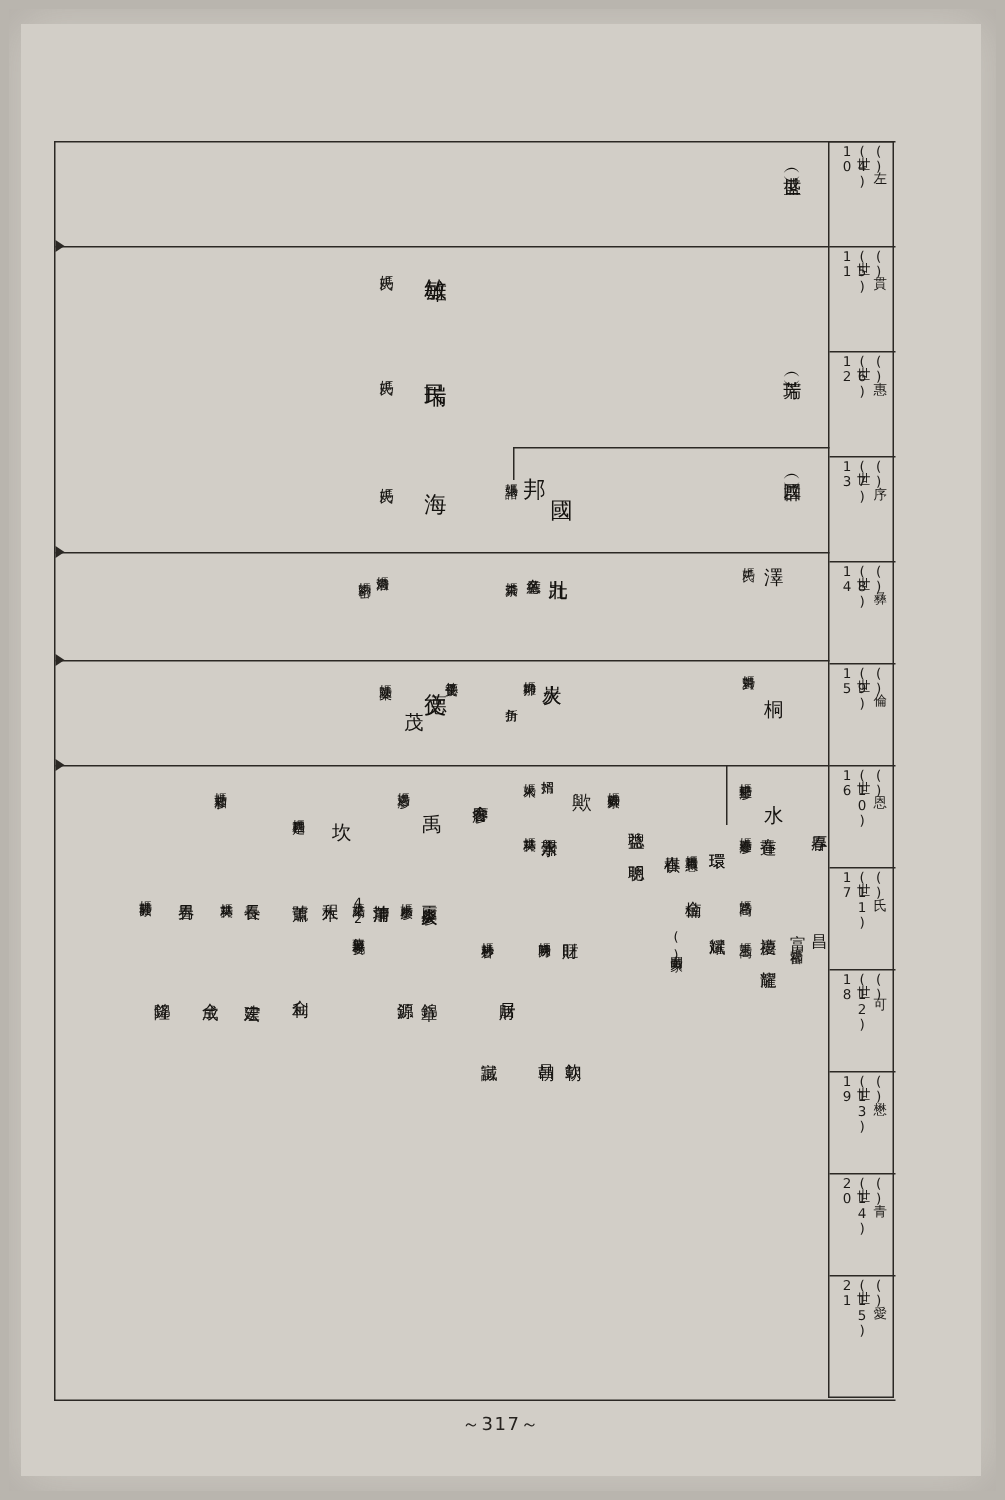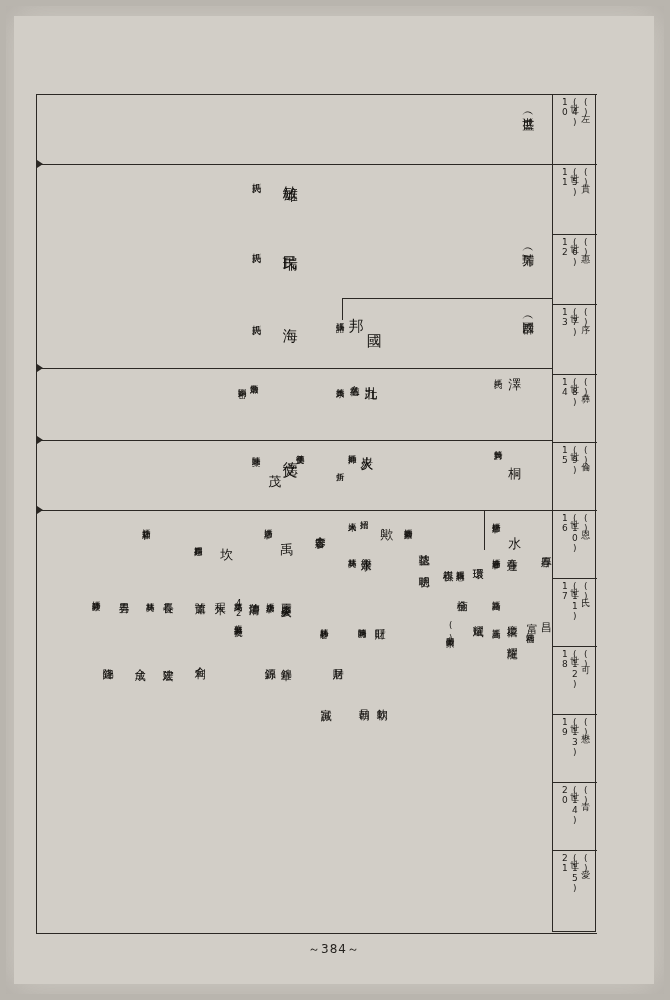--- a/index.html
+++ b/index.html
@@ -347,15 +347,15 @@
     <div class="vtext s9" style="left:512px; top:610px;">媽福富</div>
 
     <div class="vtext s14" style="left:494px; top:510px;">水</div>
     <div class="vtext s9" style="left:478px; top:500px;">媽廖軒里</div>
     <div class="vtext s14" style="left:494px; top:440px;">桐</div>
     <div class="vtext s9" style="left:480px; top:428px;">媽黃對</div>
     <div class="vtext s14" style="left:494px; top:352px;">澤</div>
     <div class="vtext s9" style="left:480px; top:356px;">媽氏</div>
 
 
-    <div id="pagenum">～384～</div>
+    <div id="pagenum">～317～</div>
   </div>
 </div>
 
 </body></html>

